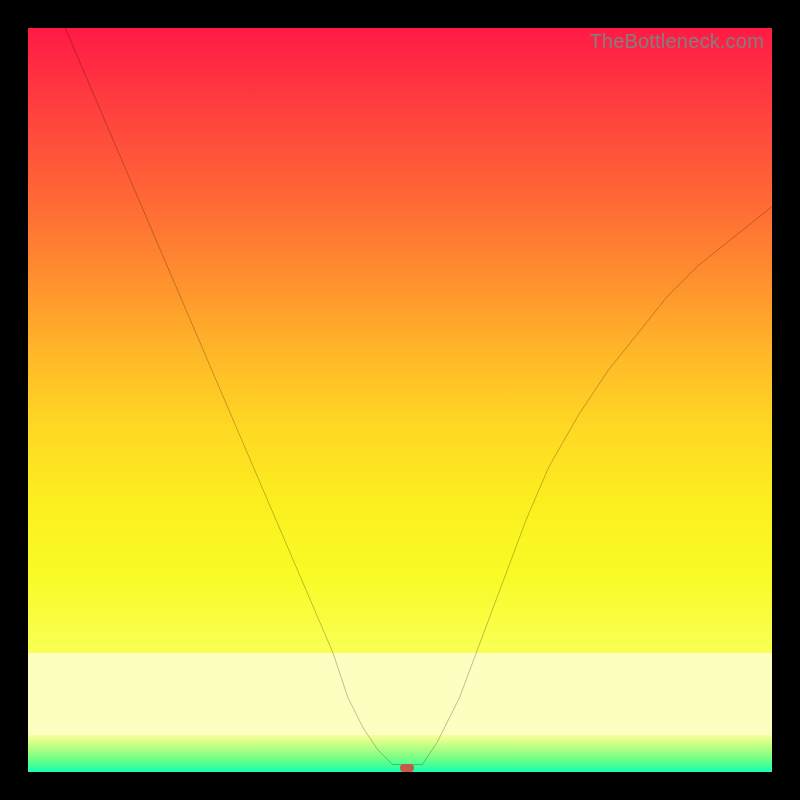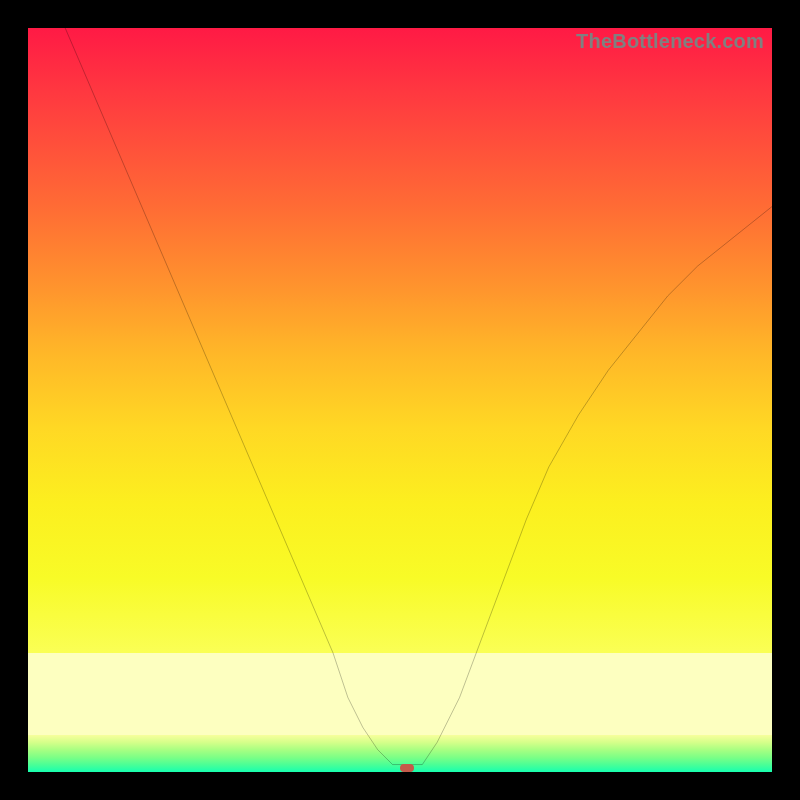--- a/index.html
+++ b/index.html
@@ -75,21 +75,21 @@
     height: 8px;
     background: #c55a4a;
     border-radius: 4px;
     transform: translate(-50%, -50%);
   }
   .watermark {
     position: absolute;
     top: 2px;
     right: 8px;
     font-size: 20px;
-    font-weight: 700;
+    font-weight: 400;
     color: #808080;
     letter-spacing: 0.2px;
     z-index: 10;
   }
 </style>
 </head>
 <body>
 
 <div class="frame">
   <div class="watermark">TheBottleneck.com</div>

